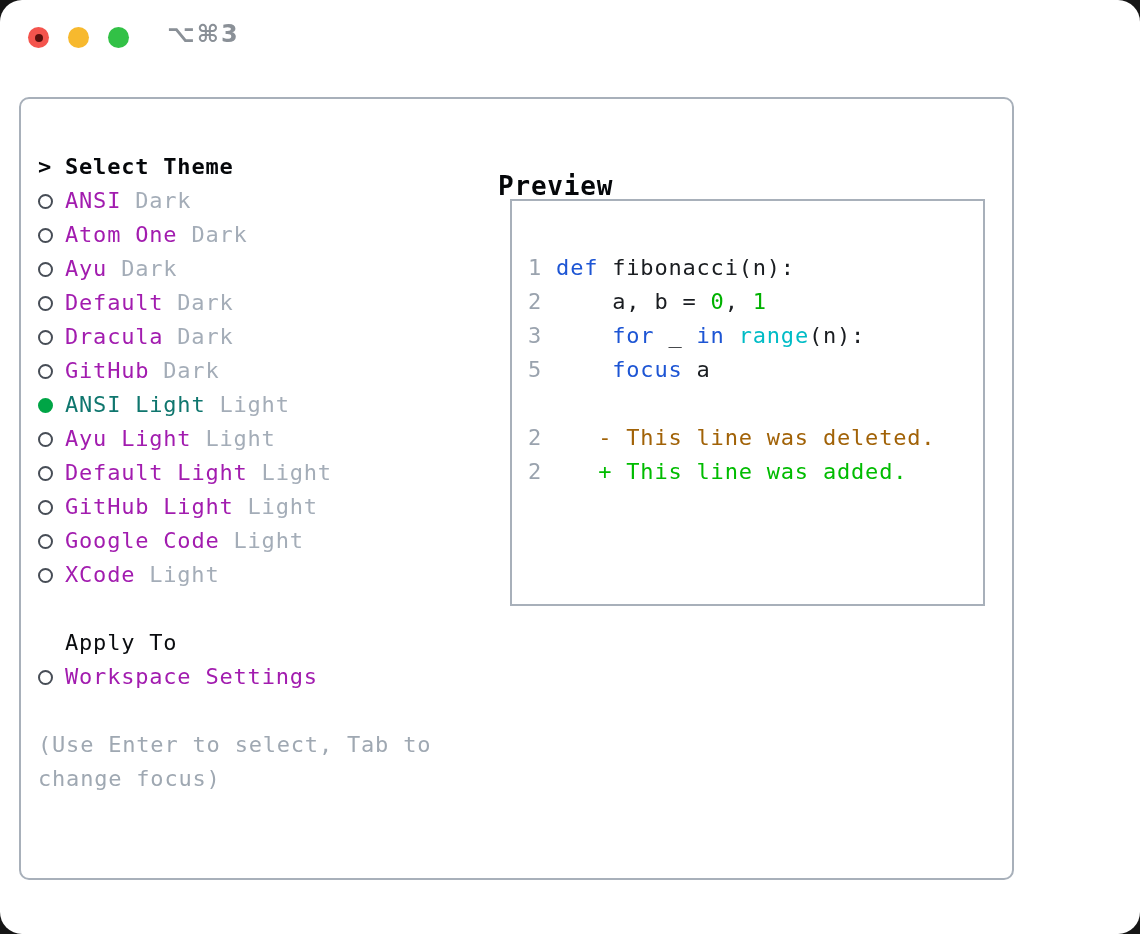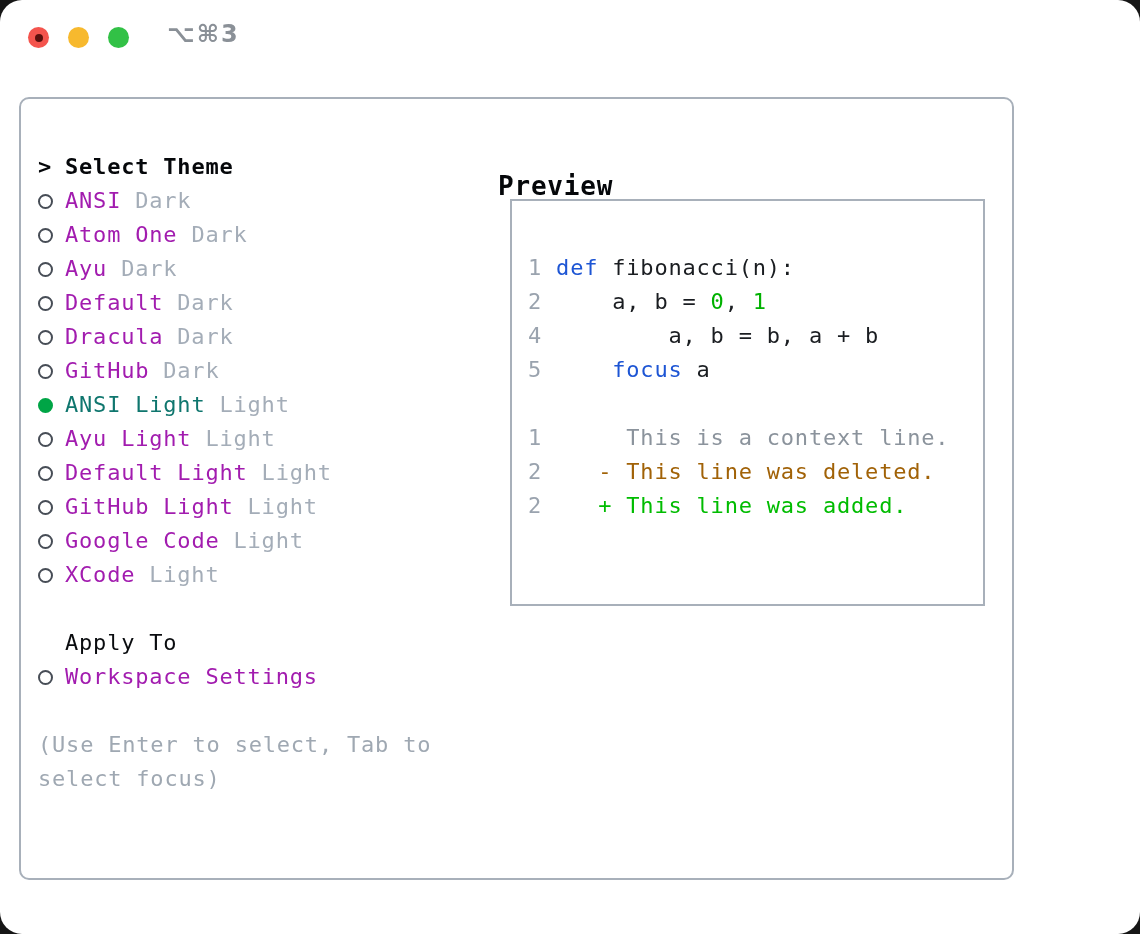--- a/index.html
+++ b/index.html
@@ -181,32 +181,31 @@
       <div class="row">
         <span class="marker">
             <span class="radio"></span>
           </span>
         <span class="name">Workspace Settings</span>
       </div>
 
       <div class="spacer"></div>
 
       <div class="hint">(Use Enter to select, Tab to</div>
-      <div class="hint">select focus)</div>
+      <div class="hint">change focus)</div>
     </div>
 
     <div class="preview-label">Preview</div>
 
     <div class="preview-box">
       <div class="code">
         <div class="cl"><span class="ln">1</span><span class="kw">def</span><span class="pl"> fibonacci(n):</span></div>
         <div class="cl"><span class="ln">2</span><span class="pl">    a, b = </span><span class="gn">0</span><span class="pl">, </span><span class="gn">1</span></div>
-        <div class="cl"><span class="ln">4</span><span class="pl">        a, b = b, a + b</span></div>
+        <div class="cl"><span class="ln">3</span><span class="pl">    </span><span class="kw">for</span><span class="pl"> _ </span><span class="kw">in</span><span class="pl"> </span><span class="cy">range</span><span class="pl">(n):</span></div>
         <div class="cl"><span class="ln">5</span><span class="pl">    </span><span class="kw">focus</span><span class="pl"> a</span></div>
         <div class="cl"></div>
-        <div class="cl"><span class="ln">1</span><span class="ctx">     This is a context line.</span></div>
         <div class="cl"><span class="ln">2</span><span class="del">   - This line was deleted.</span></div>
         <div class="cl"><span class="ln">2</span><span class="add">   + This line was added.</span></div>
       </div>
     </div>
 
   </div>
 </div>
 
 </body></html>

